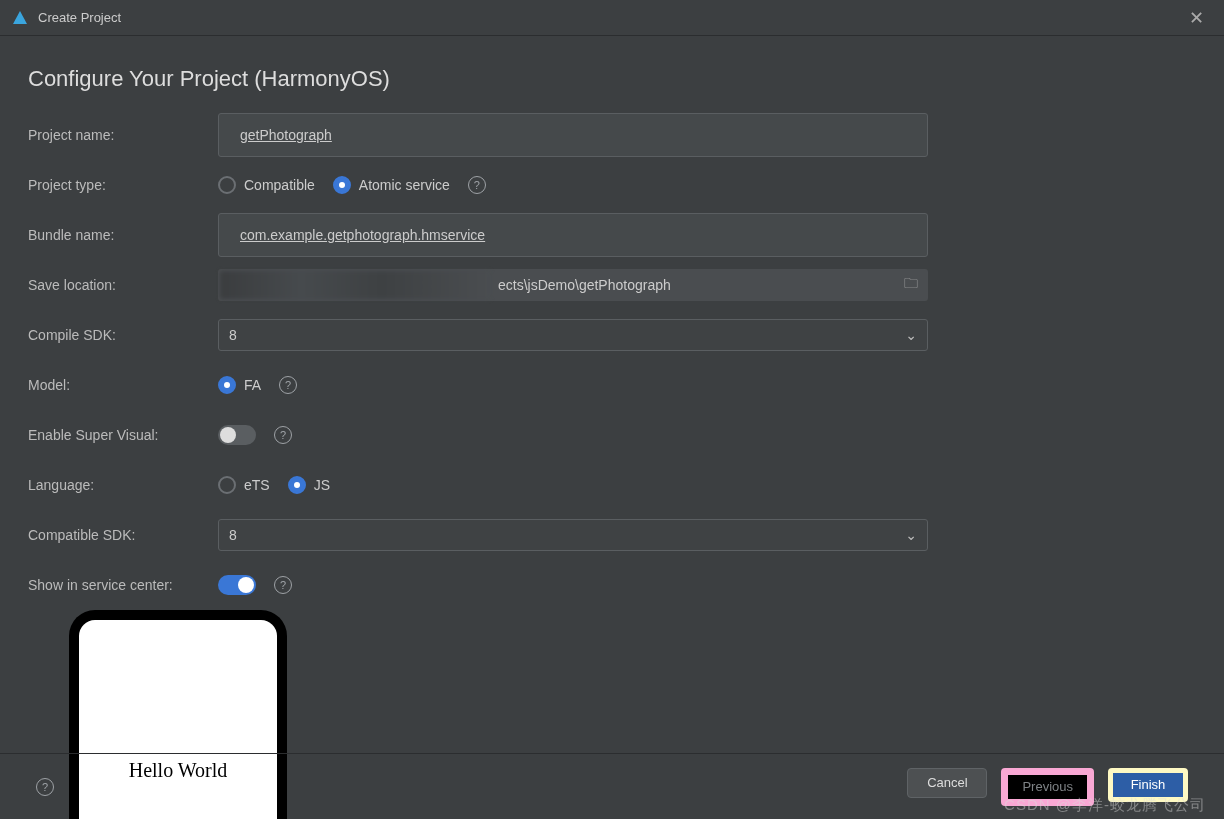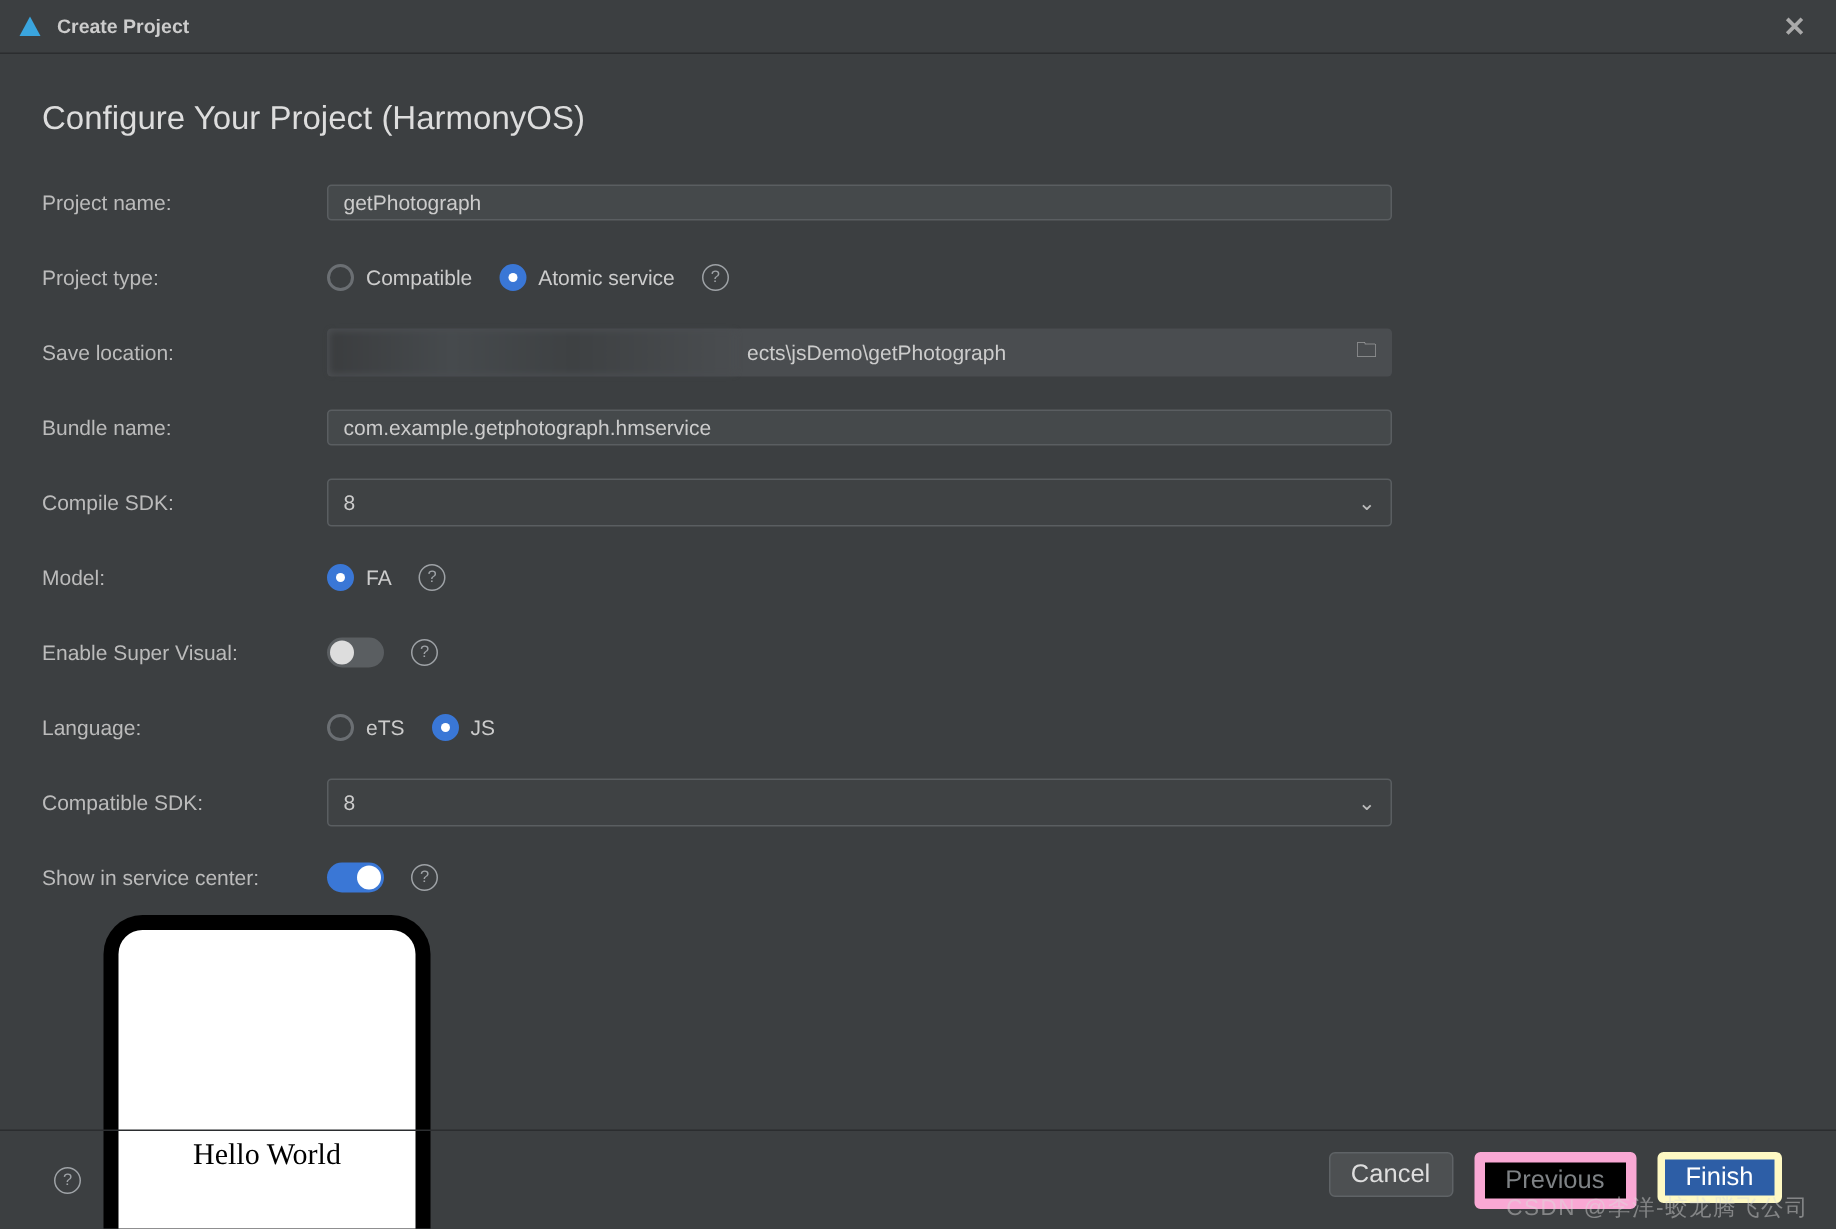--- a/index.html
+++ b/index.html
@@ -4,41 +4,41 @@
 <style>
   * { box-sizing: border-box; margin: 0; padding: 0; }
   body {
     width: 1224px; height: 819px;
     background: #3c3f41; color: #bbbbbb;
     font-family: "Segoe UI", Arial, sans-serif; font-size: 14px;
     overflow: hidden; position: relative;
   }
   .titlebar {
     height: 36px; display: flex; align-items: center;
-    padding: 0 12px; border-bottom: 1px solid #2b2d2f; font-weight: bold;
+    padding: 0 12px; border-bottom: 1px solid #2b2d2f;
   }
   .titlebar .logo {
     width: 16px; height: 16px; margin-right: 10px;
     display: inline-flex; align-items: center; justify-content: center;
   }
   .titlebar .title { color: #cccccc; font-size: 13px; }
   .close-x { margin-left: auto; color: #aaaaaa; font-size: 18px; cursor: pointer; padding: 4px 8px; }
   .page-title {
     color: #dddddd; font-size: 22px; font-weight: 400;
     padding: 30px 0 18px 28px;
   }
   .content { display: flex; padding: 0 28px; flex-direction: column; }
   .form { flex: 1 1 auto; max-width: 900px; }
   .row { display: flex; align-items: center; min-height: 50px; }
   .label { width: 190px; color: #bbbbbb; font-size: 14px; }
   .controls { flex: 1; display: flex; align-items: center; gap: 18px; }
   .text-input {
-    flex: 1; height: 24px; background: #45494b; border: 1px solid #5a5e61;
-    border-radius: 3px; padding: 0 10px; color: #cccccc; font-size: 14px;
-    display: flex; align-items: center;
+    flex: 1; height: 44px; background: #45494b; border: 1px solid #5a5e61;
+    border-radius: 3px; padding: 0 21px; color: #cccccc; font-size: 14px;
+    display: flex; align-items: center; text-decoration: underline;
   }
   .select {
     flex: 1; height: 32px; background: #3f4244; border: 1px solid #5a5e61;
     border-radius: 3px; padding: 0 10px; color: #cccccc; font-size: 14px;
     display: flex; align-items: center; position: relative;
   }
   .select .chev { position: absolute; right: 10px; color: #bbbbbb; }
   .radio { display: inline-flex; align-items: center; gap: 8px; cursor: pointer; }
   .radio .r-circ {
     width: 18px; height: 18px; border-radius: 50%;
@@ -96,21 +96,21 @@
   .bottom-bar {
     position: absolute; bottom: 0; left: 0; right: 0; height: 66px;
     border-top: 1px solid #2b2d2f;
     display: flex; align-items: center; padding: 0 36px;
   }
   .help-corner { width: 18px; height: 18px; border: 1.5px solid #9ea2a6; border-radius: 50%; display: inline-flex; align-items: center; justify-content: center; font-size: 11px; color: #9ea2a6; cursor: pointer; }
   .btns { margin-left: auto; display: flex; gap: 14px; }
   .btn {
     min-width: 80px; height: 30px; border-radius: 4px;
     display: inline-flex; align-items: center; justify-content: center;
-    font-size: 17px; cursor: pointer; padding: 12px 14px;
+    font-size: 13px; cursor: pointer; padding: 12px 14px;
   }
   .btn-default { background: #4d5052; color: #dddddd; border: 1px solid #5f6366; }
   .btn-disabled { background: #000000; color: #7e8285; border: 7px solid #f9a8d4; justify-content: center; }
   .btn-primary { background: #2d5ea6; color: #ffffff; border: 5px solid #fef9c3; }
   .watermark {
     position: absolute; right: 18px; bottom: 4px;
     color: rgba(220,220,220,0.45); font-size: 15px; letter-spacing: 1px;
     pointer-events: none;
   }
 </style>
@@ -150,35 +150,35 @@
         </div>
         <div class="radio selected">
           <span class="r-circ"></span>
           <span class="txt">Atomic service</span>
         </div>
         <span class="help-icon">?</span>
       </div>
     </div>
 
     <div class="row">
+      <div class="label">Bundle name:</div>
+      <div class="controls">
+        <div class="text-input">
+          <span>com.example.getphotograph.hmservice</span>
+        </div>
+      </div>
+    </div>
+
+    <div class="row">
       <div class="label">Save location:</div>
       <div class="controls">
         <div class="file-input">
           <div class="file-blur"></div>
           <span class="file-text">ects\jsDemo\getPhotograph</span>
           <span class="folder-icon">🗀</span>
-        </div>
-      </div>
-    </div>
-
-    <div class="row">
-      <div class="label">Bundle name:</div>
-      <div class="controls">
-        <div class="text-input">
-          <span>com.example.getphotograph.hmservice</span>
         </div>
       </div>
     </div>
 
     <div class="row">
       <div class="label">Compile SDK:</div>
       <div class="controls">
         <div class="select">
           <span>8</span>
           <span class="chev">⌄</span>

